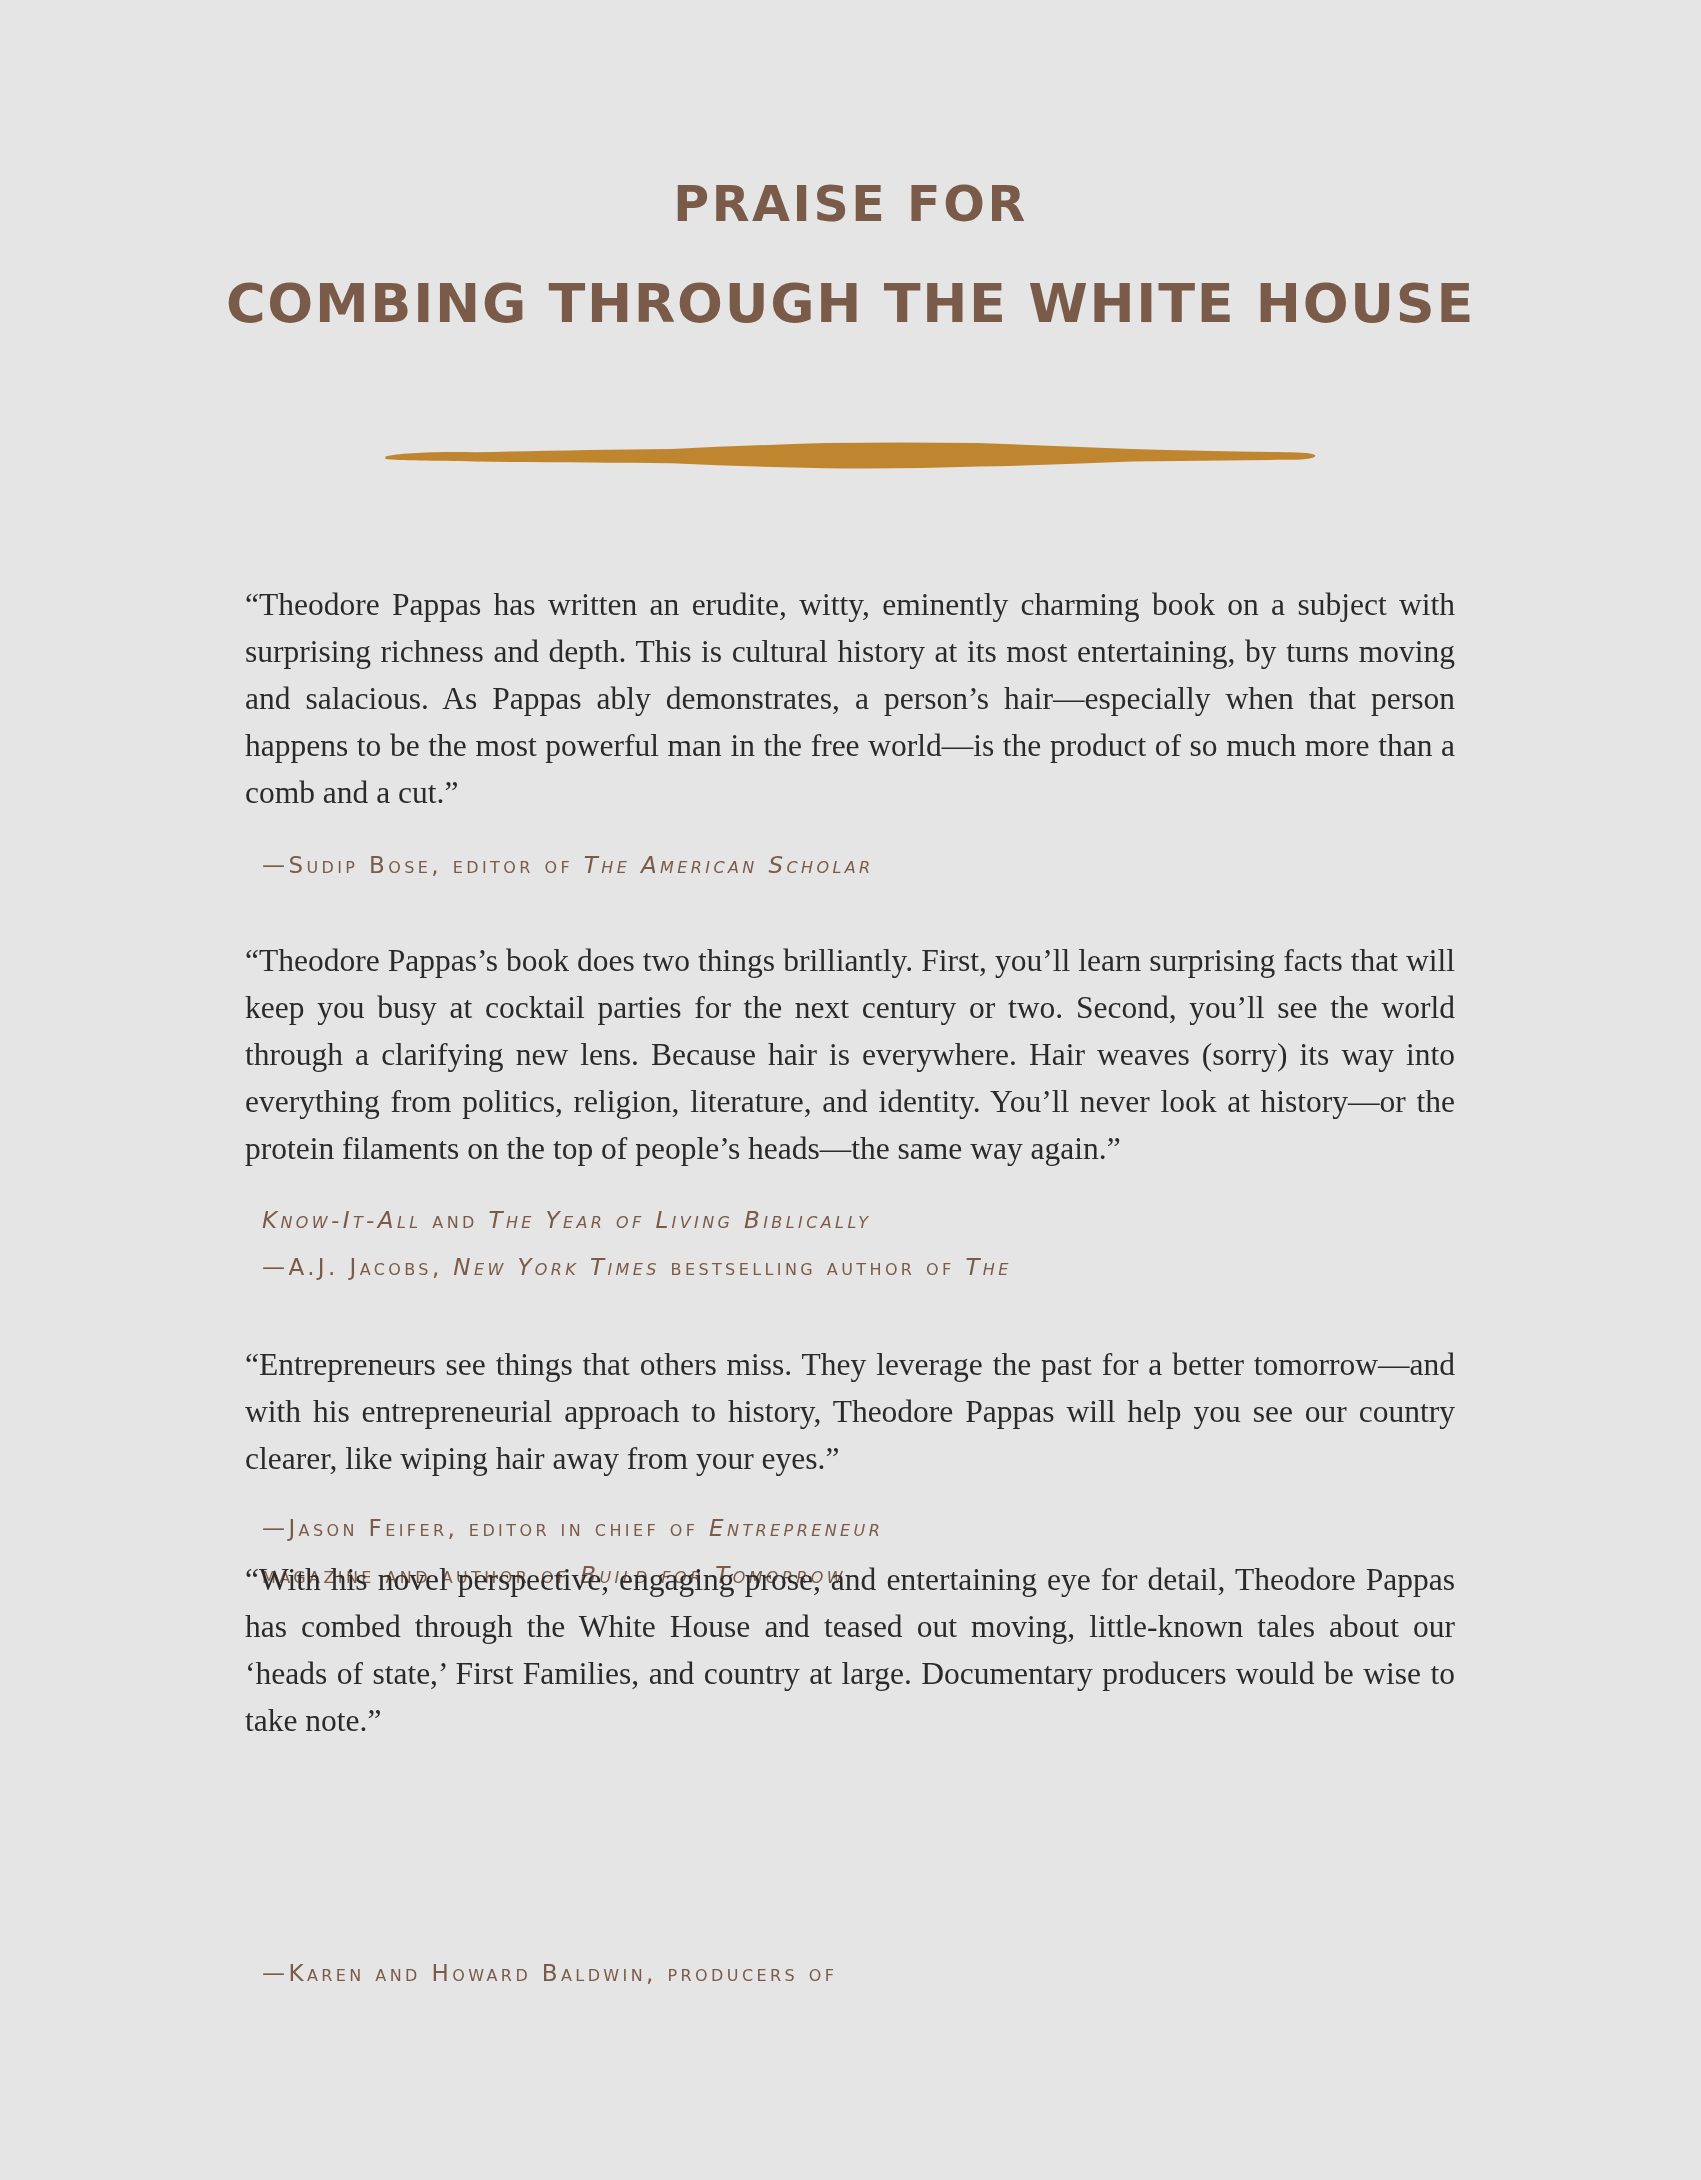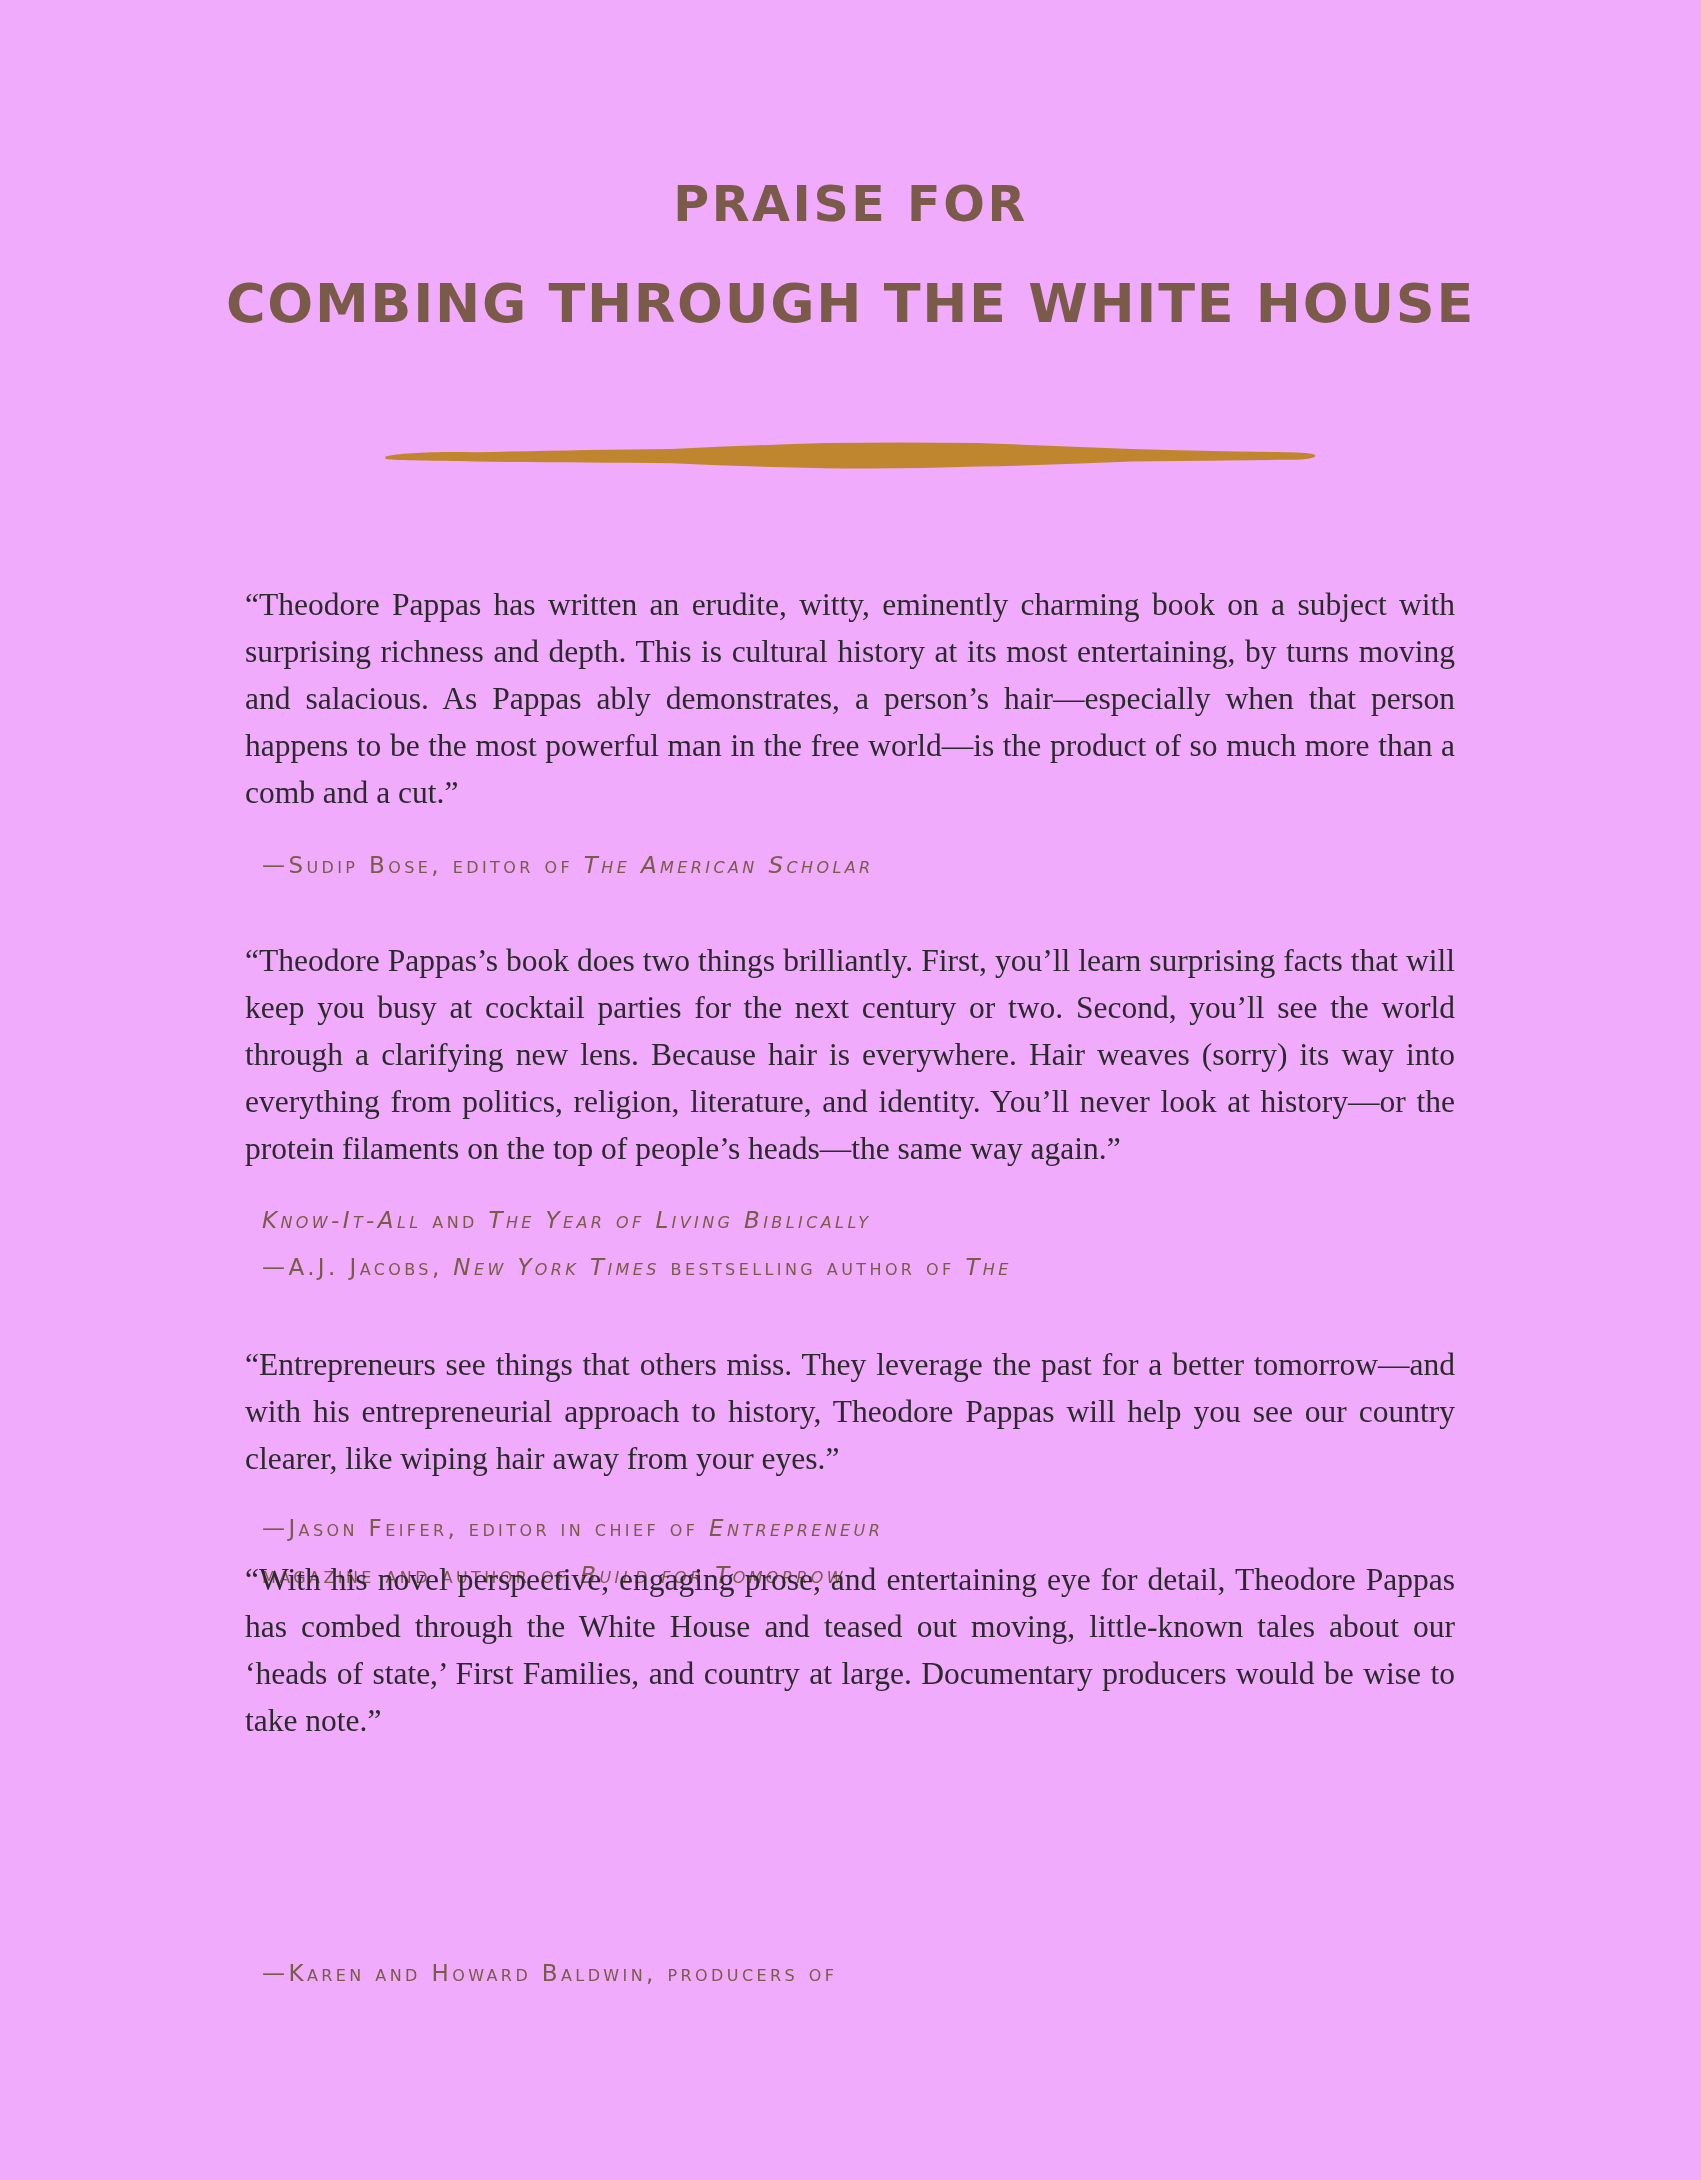--- a/index.html
+++ b/index.html
@@ -1,17 +1,17 @@
 <!DOCTYPE html>
 <html style="font-size:13.6px"><head>
 <meta charset="utf-8">
 <style>
   html, body { margin: 0; padding: 0; background: #ffffff; }
   body { width: 1701px; height: 2181px; position: relative; overflow: hidden; }
-  .page { position: absolute; left: 0; top: 0; width: 1701px; height: 2181px; background: #f0abfc; }
+  .page { position: absolute; left: 0; top: 0; width: 1701px; height: 2181px; background: #e5e5e5; }
 
   .heading {
     position: absolute; left: 0; width: 1701px; text-align: center;
     color: #7a5a48; font-family: "DejaVu Sans", sans-serif; font-weight: bold;
     letter-spacing: 2.6px; margin: 0;
   }
   .heading.l1 { top: 175px; font-size: 49px; line-height: 60px; }
   .heading.l2 { top: 274px; font-size: 54px; line-height: 60px; letter-spacing: 1.7px; }
 
   .brush { position: absolute; left: 382px; top: 438px; width: 937px; height: 37px; }

